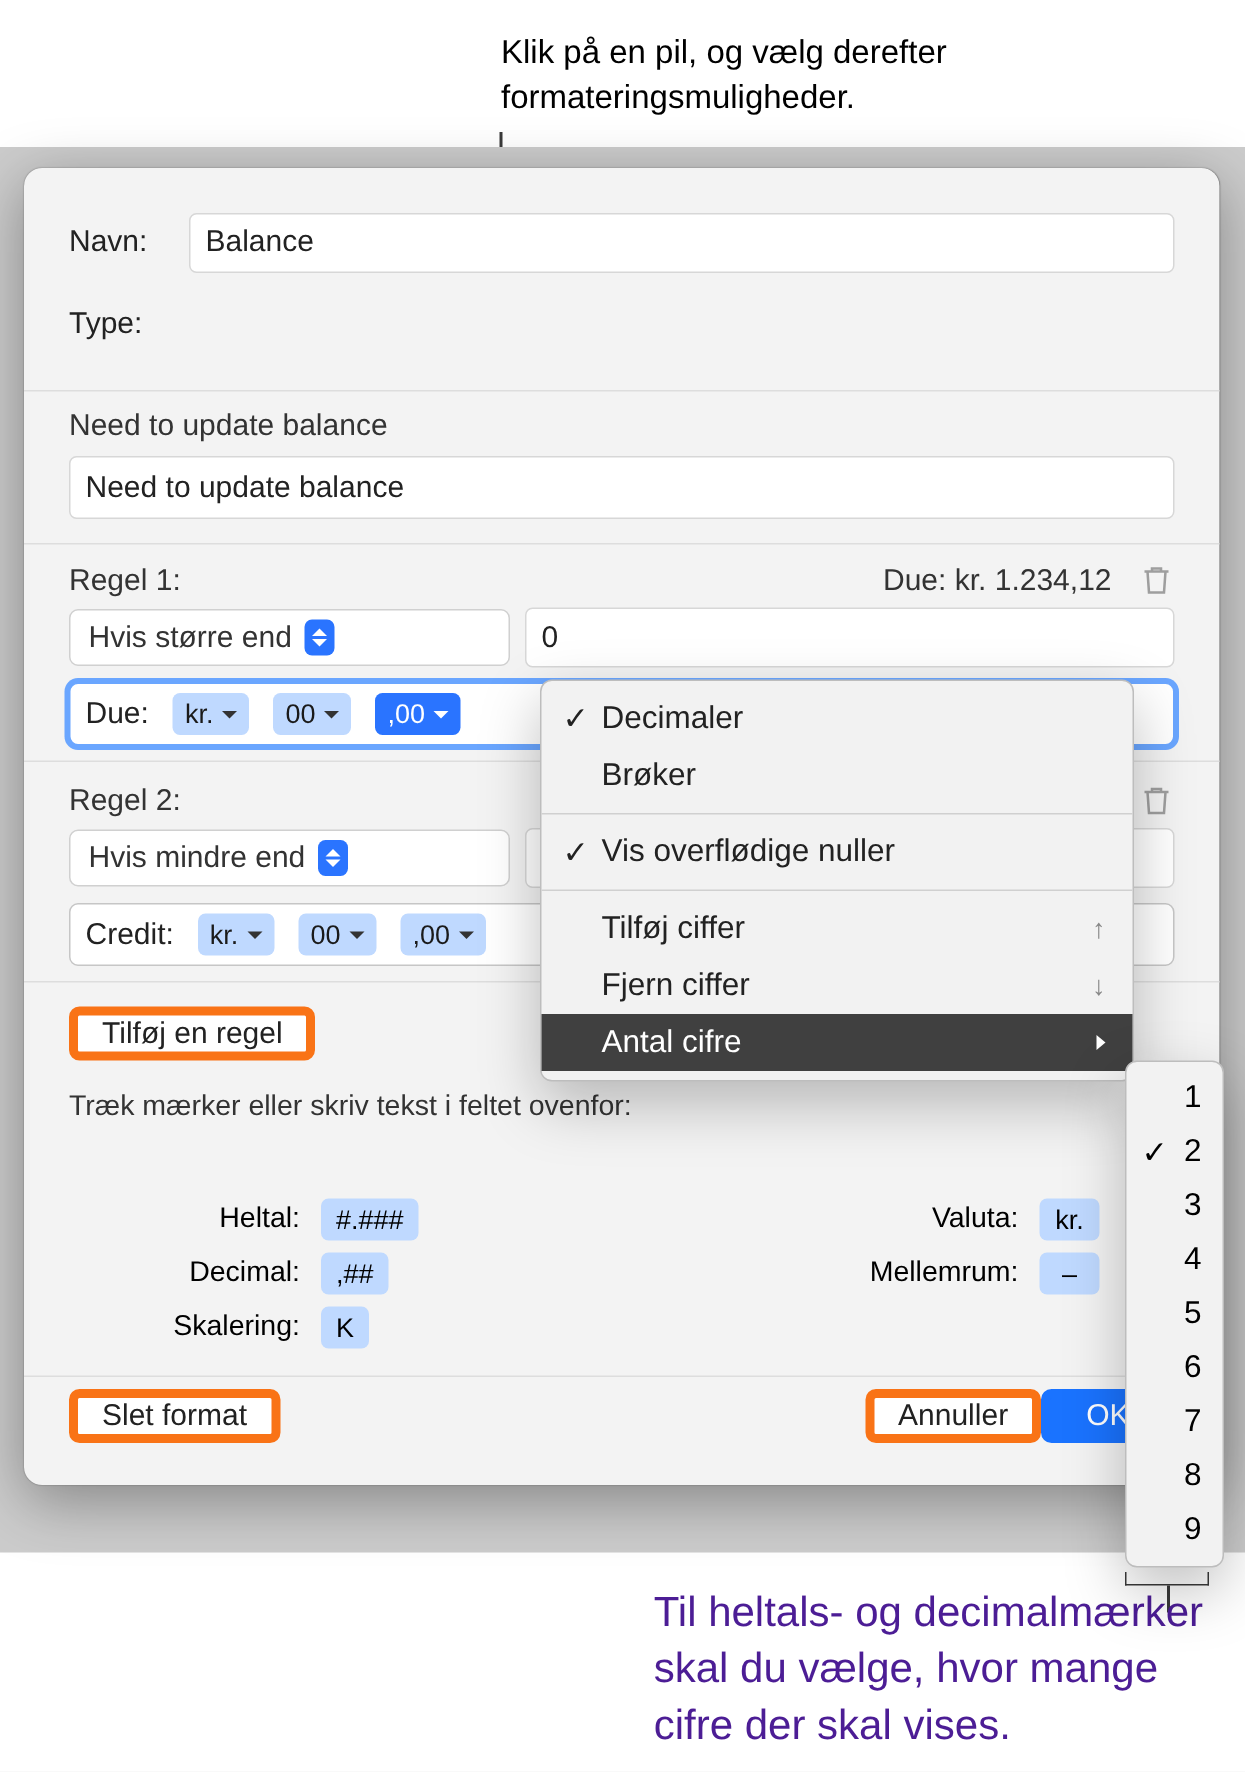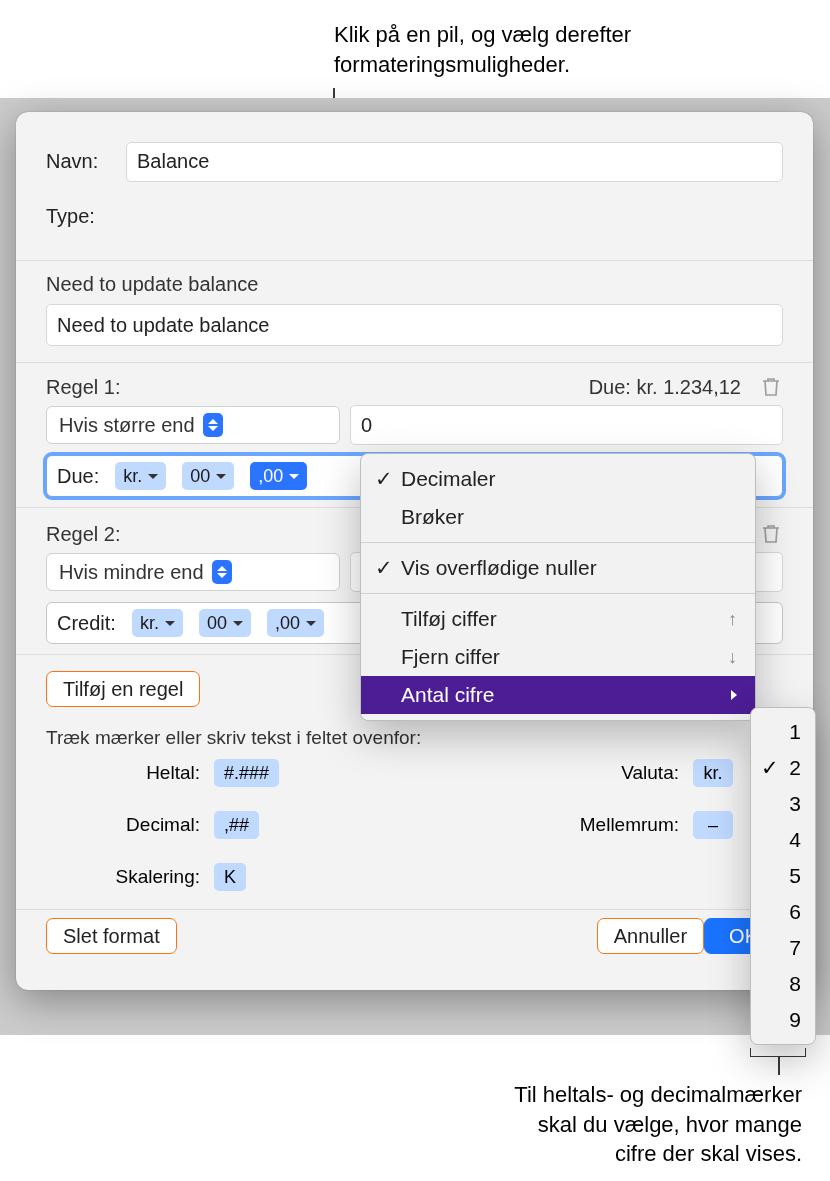--- a/index.html
+++ b/index.html
@@ -26,23 +26,23 @@
   left: 333px;
   top: 88px;
   width: 2px;
   height: 364px;
   background: #3a3a3a;
 }
 .callout-bottom {
   position: absolute;
   right: 28px;
   bottom: 12px;
-  text-align: right;
-  font-size: 22px;
-  color: #000000;
+  text-align: left;
+  font-size: 28px;
+  color: #4c1d95;
   line-height: 1.35;
 }
 .callout-bracket {
   position: absolute;
   left: 750px;
   top: 1048px;
   width: 56px;
   height: 9px;
   border-left: 1.5px solid #3a3a3a;
   border-right: 1.5px solid #3a3a3a;
@@ -170,42 +170,43 @@
   color: #fff;
 }
 .token.sel .down-caret { border-top-color: #fff; }
 .focus-ring { box-shadow: 0 0 0 3px #6aa6ff; border-color:#6aa6ff; }
 .btn {
   display: inline-flex;
   align-items: center;
   height: 36px;
   padding: 0 16px;
   background: #fff;
-  border: 1px solid #f97316;
+  border: 6px solid #f97316;
   border-radius: 7px;
   font-size: 20px;
   color: #222;
 }
 .btn.primary {
   background: #1a73ff;
   border-color: #1a73ff;
   color: #fff;
 }
 .ghost-text { color: #888; }
 .help-note {
   padding: 14px 30px 6px 30px;
   color: #333;
   font-size: 19px;
 }
 .token-grid {
   display: grid;
   grid-template-columns: 160px 90px 1fr 130px 90px;
-  gap: 24px 8px;
+  gap: 8px 8px;
   padding: 4px 30px 18px 30px;
   align-items: center;
+  margin-top: 40px;
 }
 .gl { text-align: right; padding-right: 6px; font-size: 19px; }
 .token-pill {
   display: inline-flex;
   align-items: center;
   justify-content: center;
   height: 28px;
   padding: 0 10px;
   background: #bfd9ff;
   border-radius: 5px;
@@ -249,21 +250,21 @@
 }
 .popup .sep { height: 1px; background: #d0d0d0; margin: 6px 0; }
 .popup .item .arrow-r {
   margin-left: auto;
   width: 0; height: 0;
   border-top: 5px solid transparent;
   border-bottom: 5px solid transparent;
   border-left: 6px solid #888;
 }
 .popup .item.hl {
-  background: #4c1d95;
+  background: #404040;
   color: #fff;
 }
 .popup .item.hl .arrow-r { border-left-color: #fff; }
 .popup .item .glyph-up, .popup .item .glyph-down {
   margin-left: auto;
   font-size: 18px;
   color: #888;
 }
 .submenu {
   position: absolute;

